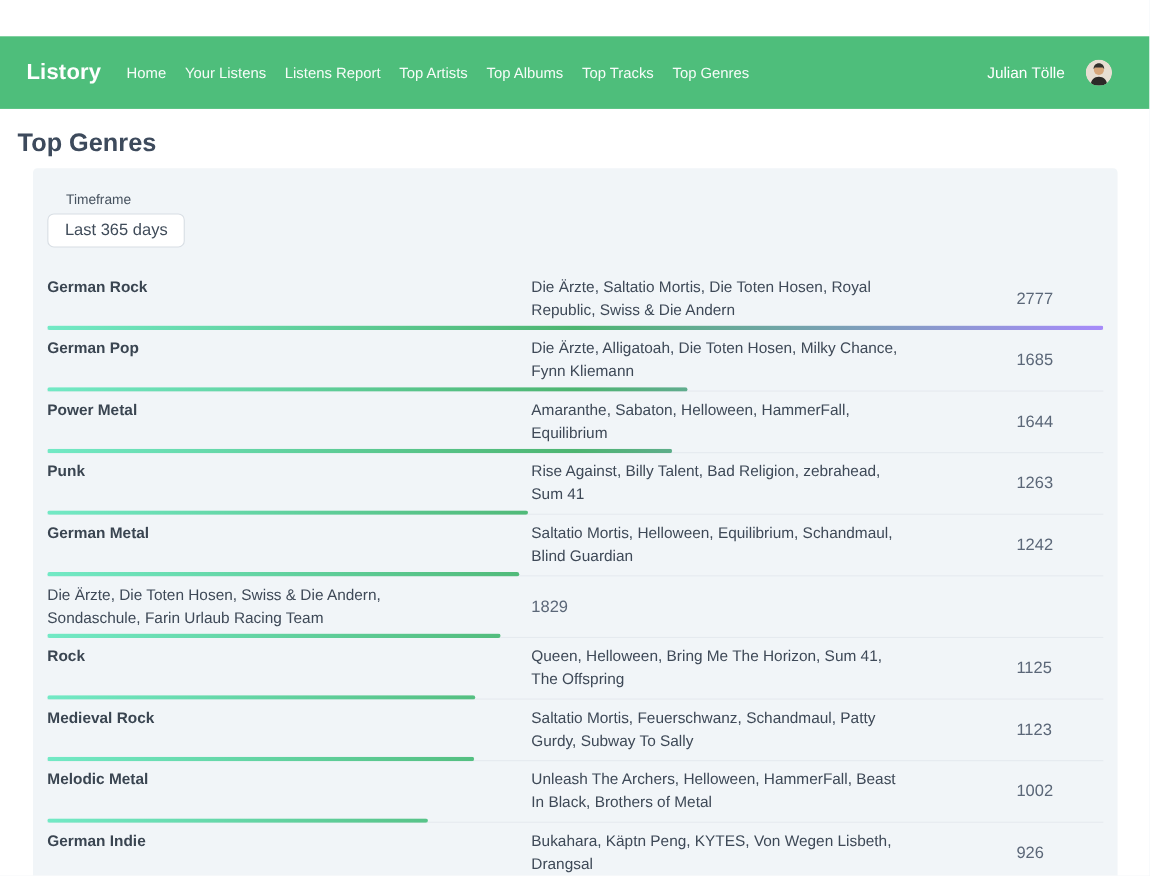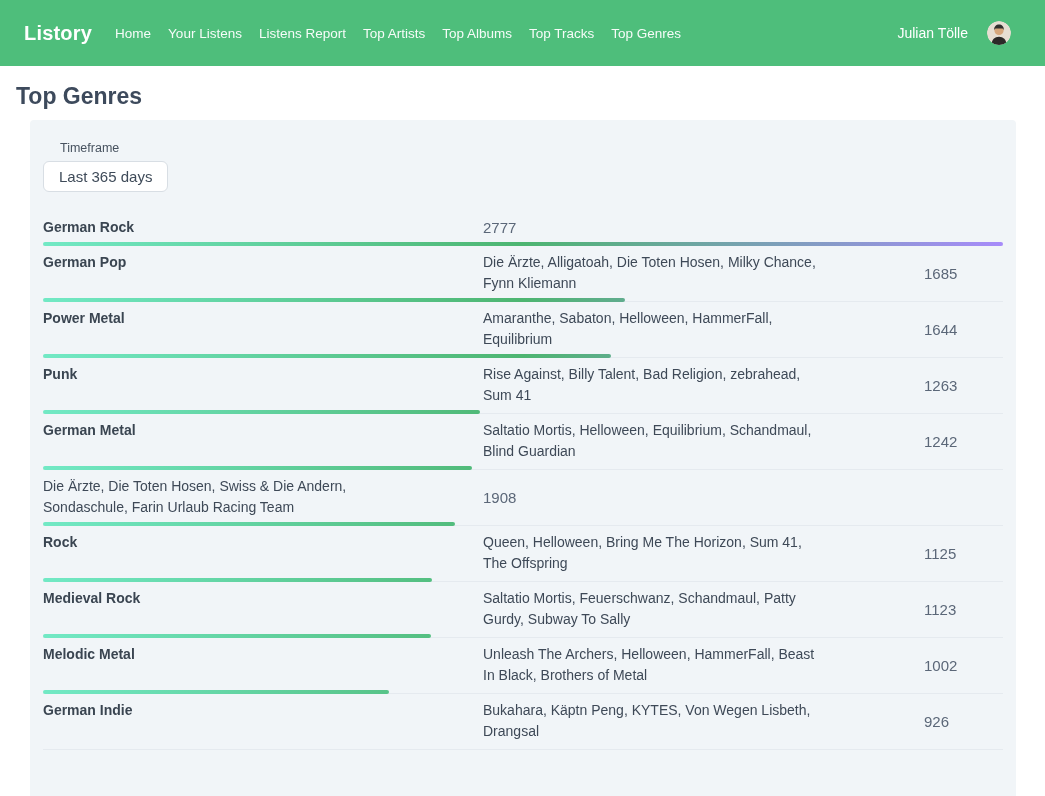--- a/index.html
+++ b/index.html
@@ -21,20 +21,21 @@
     width:1045px;height:796px;overflow:hidden;
     background:#ffffff;
     font-family:"Liberation Sans",sans-serif;
     -webkit-font-smoothing:antialiased;
   }
   
   .navbar{
     height:66px;background:var(--navbar);
     display:flex;align-items:center;
     padding:0 34px 0 24px;
+    margin-top:33px;
   }
   .brand{
     color:#ffffff;font-size:20px;font-weight:700;
     letter-spacing:.2px;margin-right:23px;cursor:pointer;
   }
   .nav-links{display:flex;align-items:center;gap:17px;}
   .nav-link{
     color:rgba(255,255,255,.95);font-size:13.5px;text-decoration:none;
     cursor:pointer;white-space:nowrap;
   }
@@ -130,20 +131,21 @@
 
 <section class="card">
   <div>
     <div class="tf-label">Timeframe</div>
     <button class="tf-button">Last 365 days</button>
   </div>
 
   <div class="genre-table" id="genre-table">
   <div class="row">
     <div class="cell-genre">German Rock</div>
+    <div class="cell-artists">Die Ärzte, Saltatio Mortis, Die Toten Hosen, Royal Republic, Swiss &amp; Die Andern</div>
     <div class="cell-count">2777</div>
     <div class="bar" style="width: 100%;">
           <div class="bar-fill" style="width: 100%;"></div>
         </div>
   </div>
 
   <div class="row">
     <div class="cell-genre">German Pop</div>
     <div class="cell-artists">Die Ärzte, Alligatoah, Die Toten Hosen, Milky Chance, Fynn Kliemann</div>
     <div class="cell-count">1685</div>
@@ -175,21 +177,21 @@
     <div class="cell-genre">German Metal</div>
     <div class="cell-artists">Saltatio Mortis, Helloween, Equilibrium, Schandmaul, Blind Guardian</div>
     <div class="cell-count">1242</div>
     <div class="bar" style="width: 44.7245%;">
           <div class="bar-fill" style="width: 223.591%;"></div>
         </div>
   </div>
 
   <div class="row">
     <div class="cell-artists">Die Ärzte, Die Toten Hosen, Swiss &amp; Die Andern, Sondaschule, Farin Urlaub Racing Team</div>
-    <div class="cell-count">1908</div>
+    <div class="cell-count">1829</div>
     <div class="bar" style="width: 42.888%;">
           <div class="bar-fill" style="width: 233.165%;"></div>
         </div>
   </div>
 
   <div class="row">
     <div class="cell-genre">Rock</div>
     <div class="cell-artists">Queen, Helloween, Bring Me The Horizon, Sum 41, The Offspring</div>
     <div class="cell-count">1125</div>
     <div class="bar" style="width: 40.5113%;">

